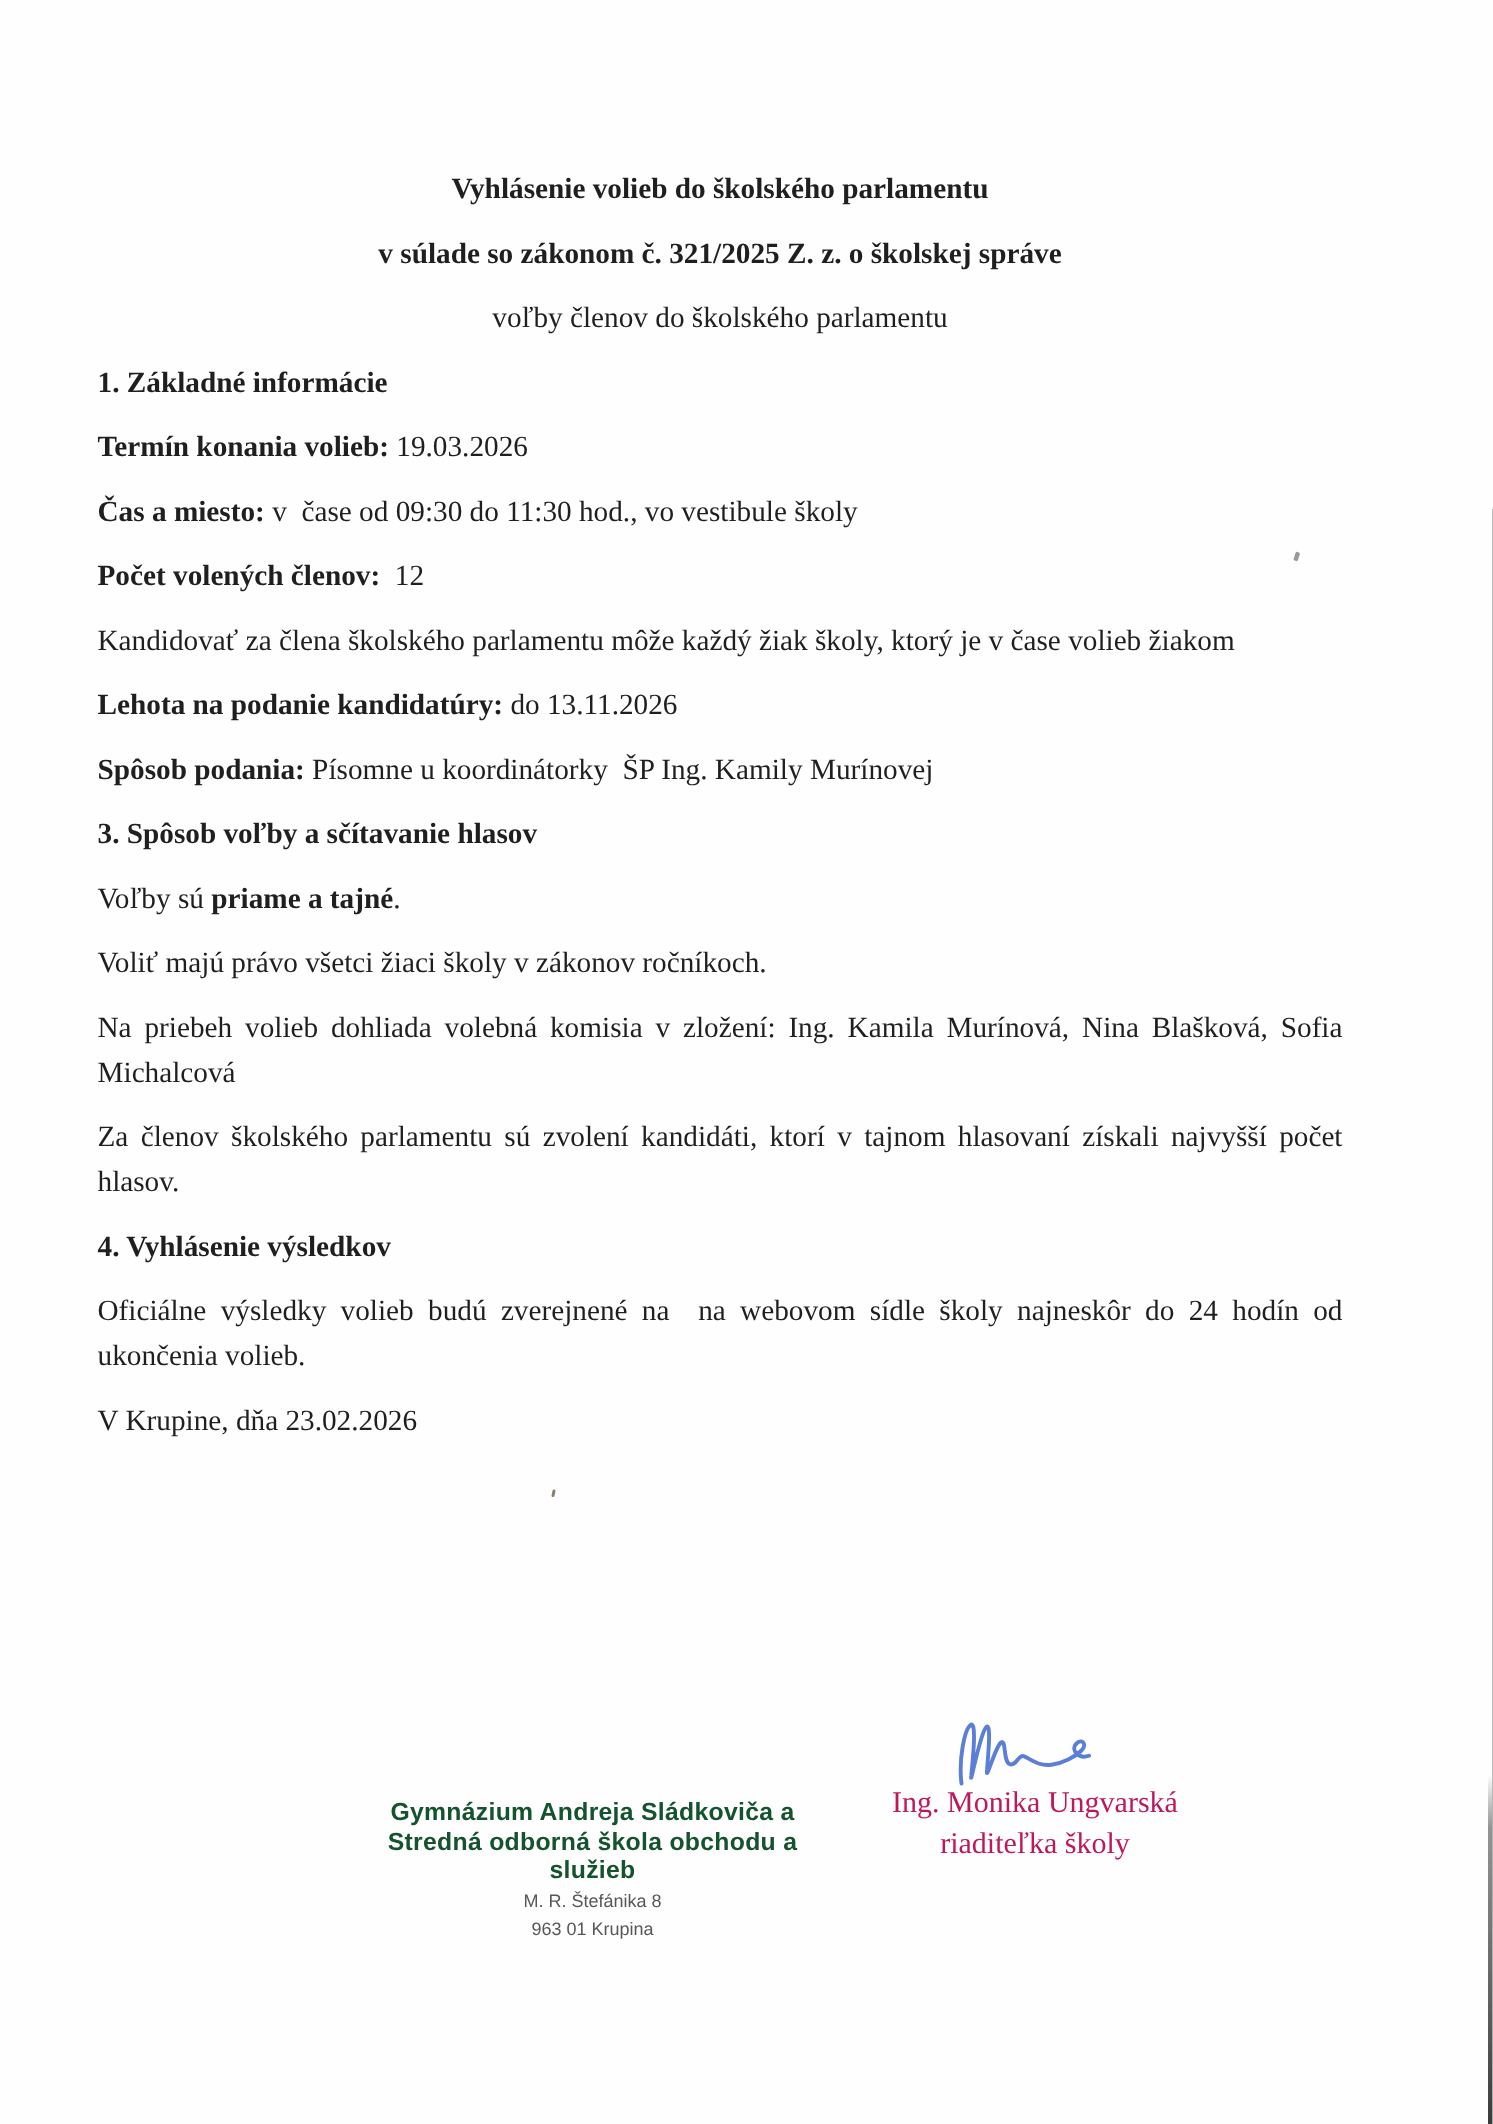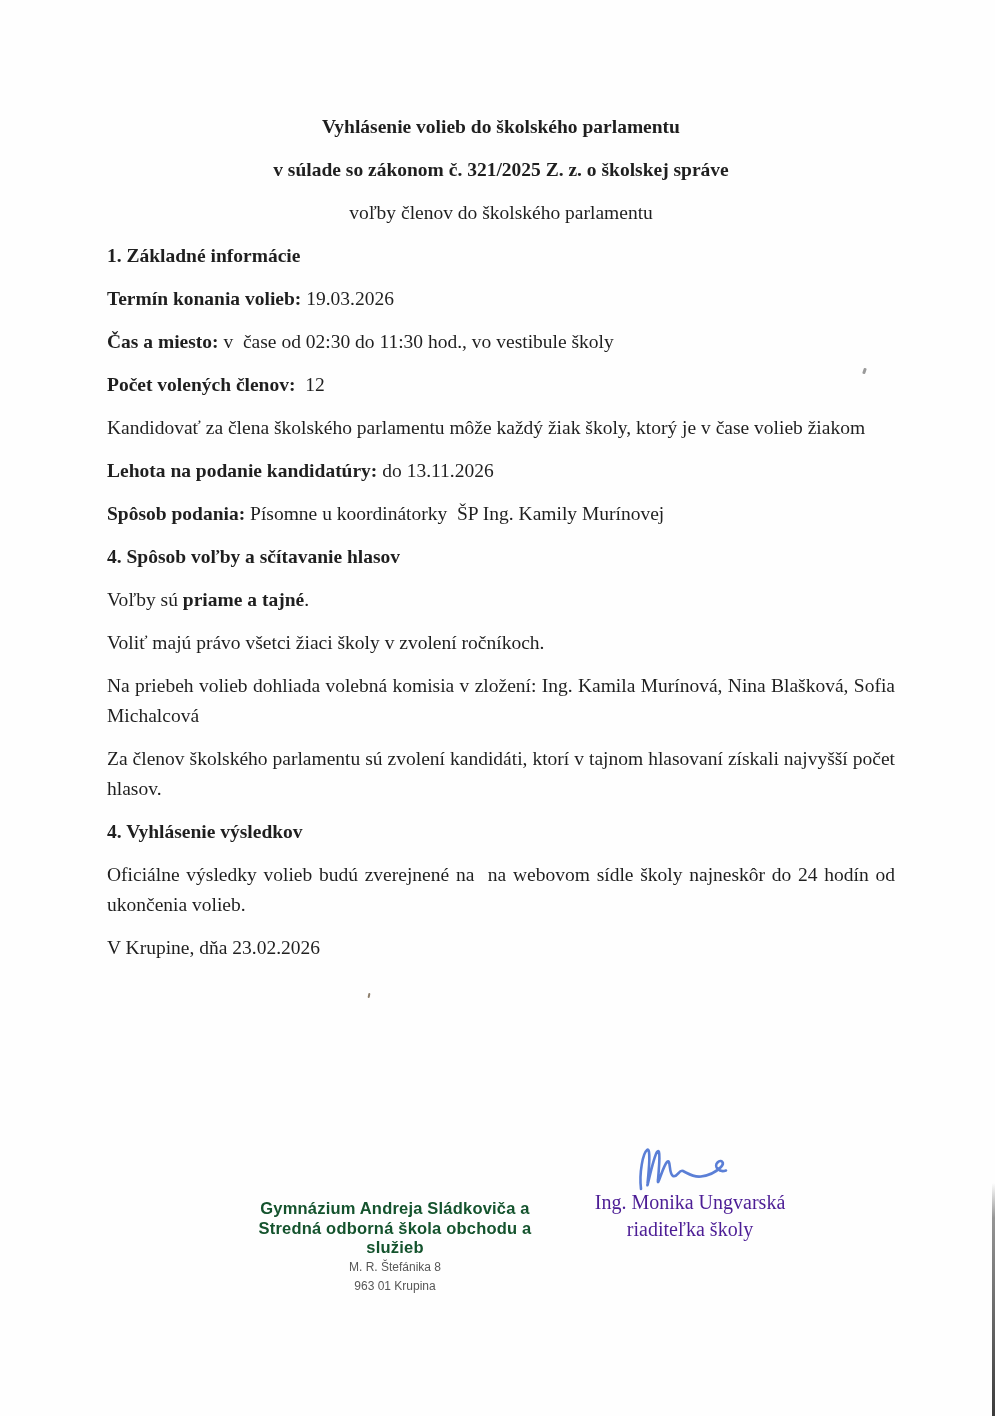--- a/index.html
+++ b/index.html
@@ -2,35 +2,35 @@
 <html><head>
 <meta charset="utf-8">
 <style>
   html, body { margin:0; padding:0; background:#888; }
   .page {
     position:relative;
     width:995px; height:1416px;
     margin:0 auto;
     background:#fefefe;
     box-sizing:border-box;
-    padding:112px 100px 0 107px;
+    padding:112px 100px 0 65px;
     font-family:"Liberation Serif","DejaVu Serif",serif;
     font-size:19.5px;
     color:#1f1f1f;
     overflow:hidden;
   }
   .page p { margin:0 0 13px; line-height:30px; white-space:pre-wrap; }
   .center { text-align:center; }
   .justify { text-align:justify; }
   .bold { font-weight:700; }
   .spaced { letter-spacing:1.5px; }
   .signature { position:absolute; left:632px; top:1141px; width:104px; height:52px; }
   .sig-block {
     position:absolute; left:578px; top:1189px; width:224px;
-    text-align:center; font-size:20px; line-height:27px; color:#4c1d95;
+    text-align:center; font-size:20px; line-height:27px; color:#be185d;
   }
   .stamp {
     position:absolute; left:233px; top:1199px; width:324px;
     text-align:center; font-family:"Liberation Sans","DejaVu Sans",sans-serif;
     line-height:19.5px;
   }
   .stamp .sb { font-weight:700; font-size:16.5px; color:#14532d; letter-spacing:.2px; }
   .stamp .sr { font-weight:400; font-size:12px; color:#575757; }
   .scan-edge {
     position:absolute; right:0; top:1183px; width:3px; height:233px;
@@ -46,30 +46,30 @@
 <div class="page">
 
   <p class="center bold">Vyhlásenie volieb do školského parlamentu</p>
   <p class="center bold">v súlade so zákonom č. 321/2025 Z. z. o školskej správe</p>
 
 
   <p class="center">voľby členov do školského parlamentu</p>
 
   <p class="bold">1. Základné informácie</p>
   <p><span class="bold">Termín konania volieb:</span> <span>19.03.2026</span></p>
-  <p><span class="bold">Čas a miesto:</span> <span>v  čase od 02:30 do 11:30 hod., vo vestibule školy</span></p>
+  <p><span class="bold">Čas a miesto:</span> <span>v  čase od 09:30 do 11:30 hod., vo vestibule školy</span></p>
   <p><span class="bold">Počet volených členov:</span> <span> 12</span></p>
 
   <p class="justify">Kandidovať za člena školského parlamentu môže každý žiak školy, ktorý je v čase volieb žiakom</p>
   <p><span class="bold">Lehota na podanie kandidatúry:</span> <span>do 13.11.2026</span></p>
   <p><span class="bold">Spôsob podania:</span> <span>Písomne u koordinátorky  ŠP Ing. Kamily Murínovej</span></p>
 
-  <p class="bold">4. Spôsob voľby a sčítavanie hlasov</p>
+  <p class="bold">3. Spôsob voľby a sčítavanie hlasov</p>
   <p><span>Voľby sú</span> <span class="bold">priame a tajné</span><span>.</span></p>
-  <p>Voliť majú právo všetci žiaci školy v zvolení ročníkoch.</p>
+  <p>Voliť majú právo všetci žiaci školy v zákonov ročníkoch.</p>
   <p class="justify">Na priebeh volieb dohliada volebná komisia v zložení: Ing. Kamila Murínová, Nina Blašková, Sofia Michalcová</p>
   <p class="justify">Za členov školského parlamentu sú zvolení kandidáti, ktorí v tajnom hlasovaní získali najvyšší počet hlasov.</p>
 
   <p class="bold">4. Vyhlásenie výsledkov</p>
   <p class="justify">Oficiálne výsledky volieb budú zverejnené na  na webovom sídle školy najneskôr do 24 hodín od ukončenia volieb.</p>
 
   <p>V Krupine, dňa 23.02.2026</p>
 
   <svg class="signature" viewBox="0 0 104 52" xmlns="http://www.w3.org/2000/svg">
     <path d="M9,48 C7,32 11,12 15,9 C19,6 17,28 15.5,43 C14.5,51 21,17 25,11 C29,5 27,27 26,39 C25,48 31,25 35,21 C39,17 36.5,33 41,35 C45.5,37 47,28 51,30 C57,33 61,36.5 69,35.5 C77,34.5 85,30 89,26 C93,22 89.5,17.5 85.5,21.5 C81.5,25.5 87,32 94,29.5" fill="none" stroke="#5b7fd6" stroke-width="2.6" stroke-linecap="round" stroke-linejoin="round"></path>

